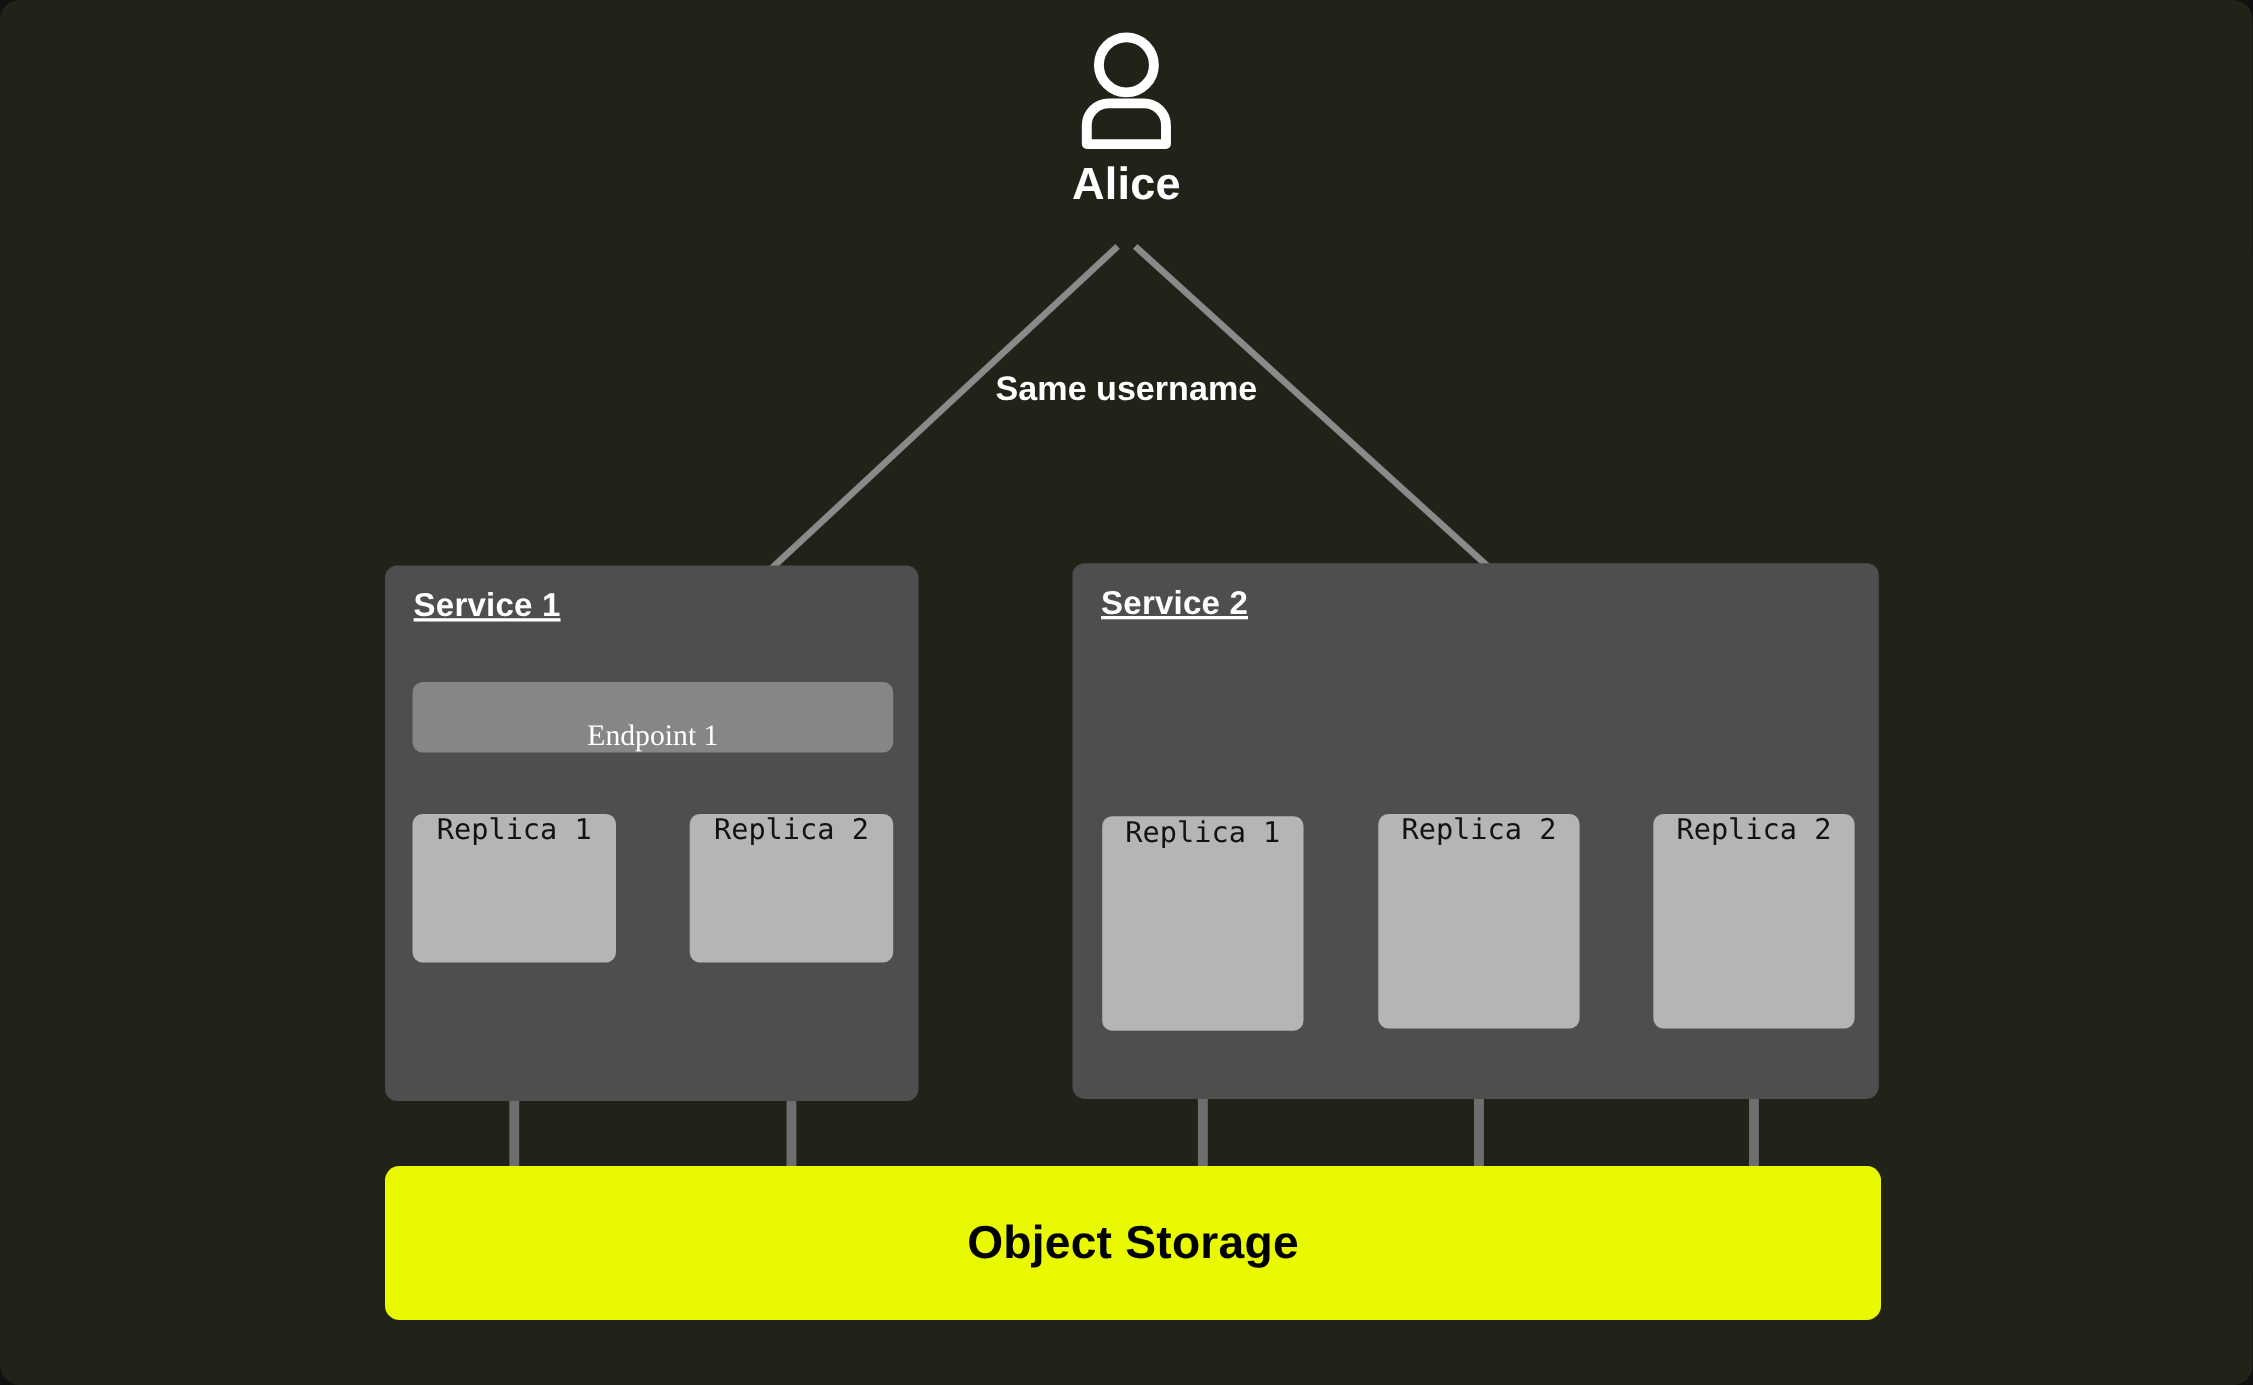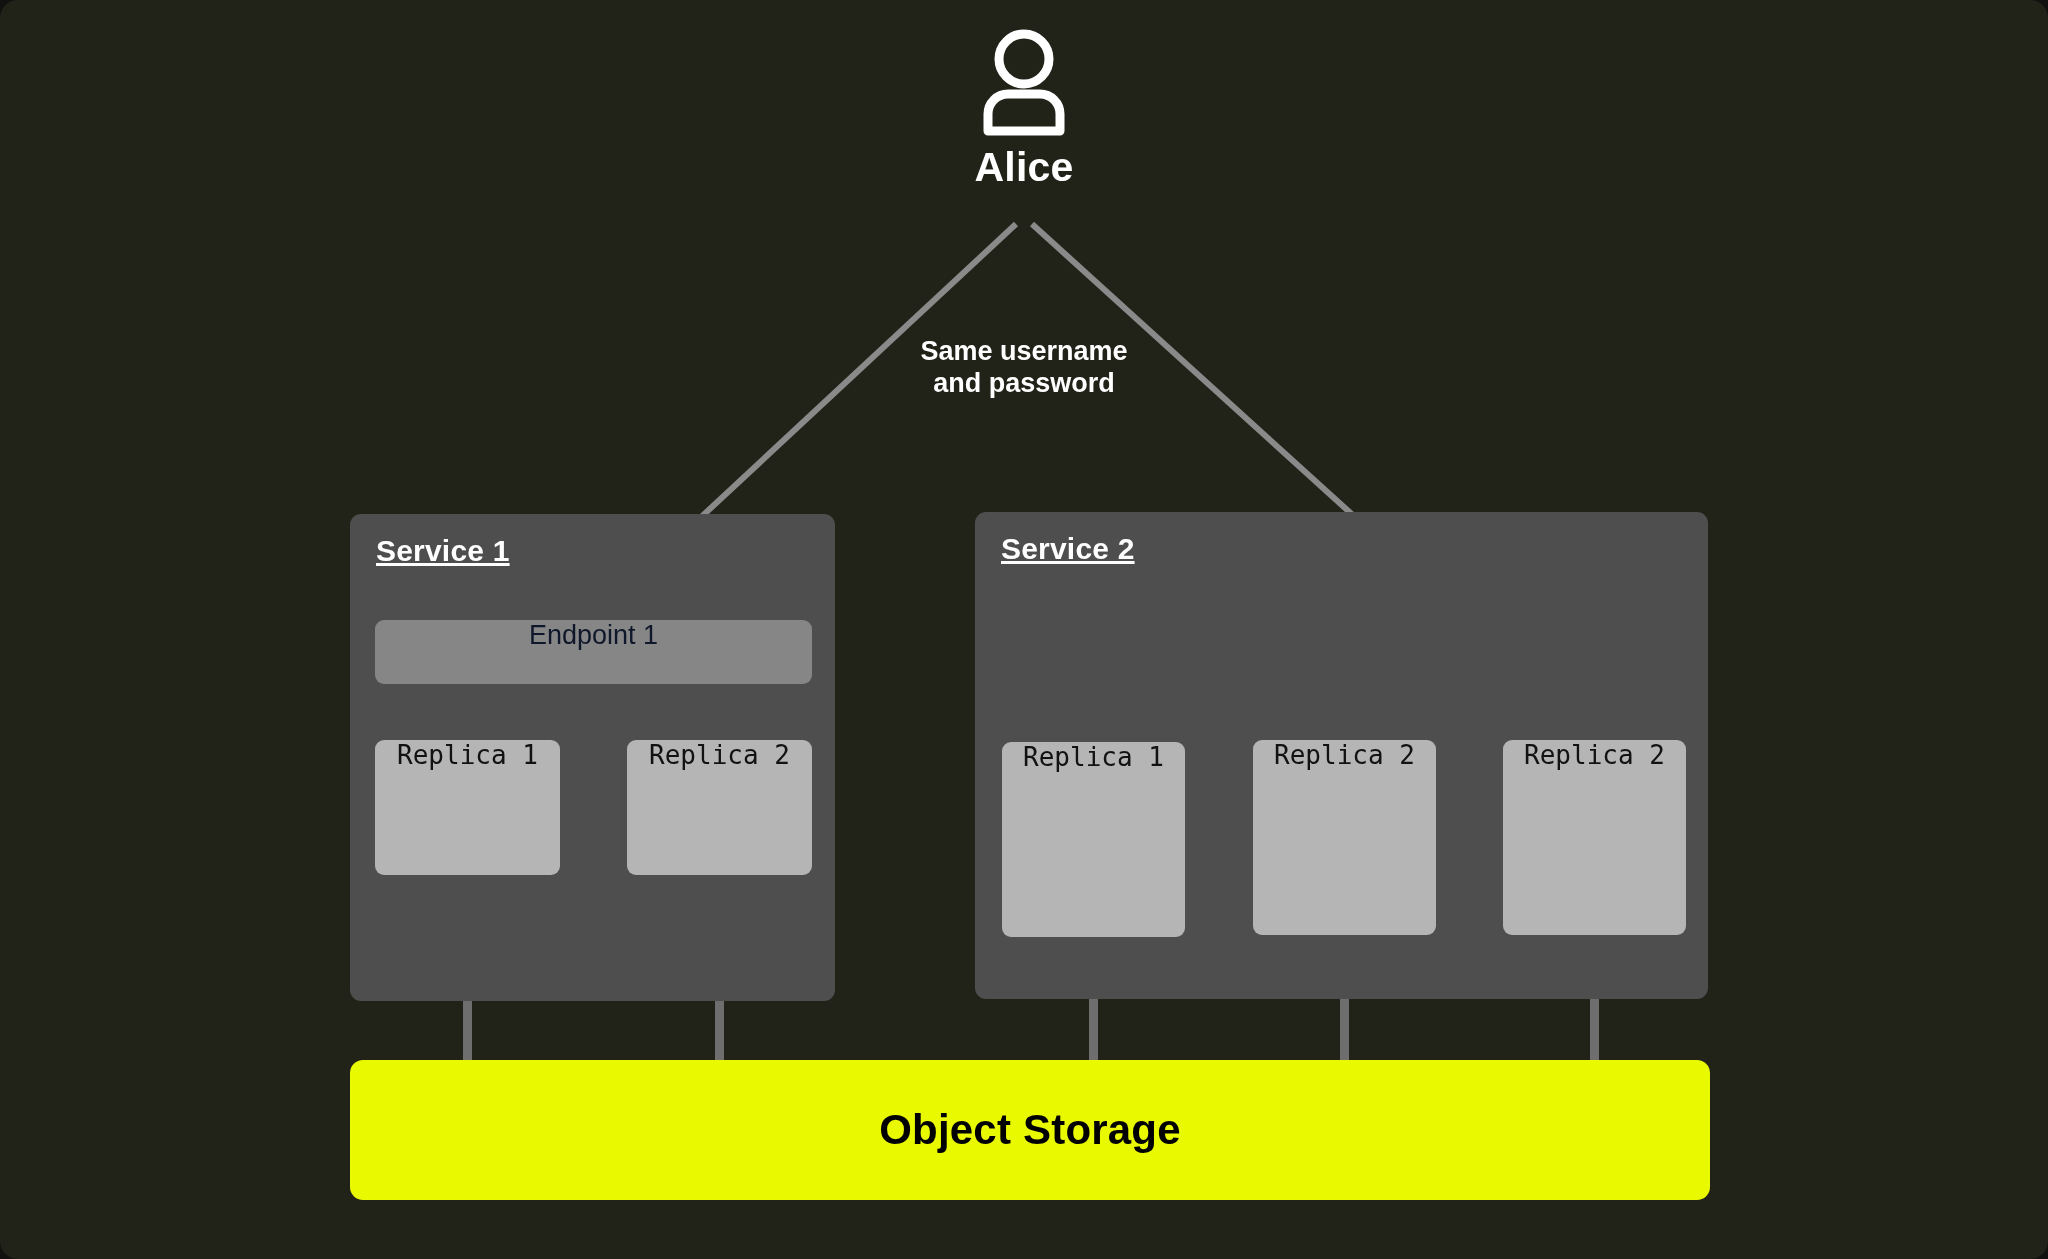--- a/index.html
+++ b/index.html
@@ -53,21 +53,21 @@
     letter-spacing: 0.2px;
   }
 
   
   #edge-caption {
     position: absolute;
     left: 784px;
     top: 336px;
     width: 480px;
     text-align: center;
-    font-size: 27px;
+    font-size: 31px;
     font-weight: bold;
     color: #ffffff;
     line-height: 1.18;
   }
   #edge-caption .cap-line { display: block; }
 
   
   .service-panel {
     position: absolute;
     background: #4e4e4e;
@@ -86,25 +86,25 @@
     letter-spacing: 0.2px;
     text-decoration: underline;
   }
 
   
   .endpoint-bar {
     position: absolute;
     background: #868686;
     border-radius: 9px;
     display: flex;
-    align-items: flex-start;
+    align-items: flex-end;
     justify-content: center;
-    font-family: Liberation Sans, sans-serif;
+    font-family: Liberation Serif, serif;
     font-size: 27px;
-    color: #0f172a;
+    color: #ffffff;
   }
   #endpoint-1 { left: 375px; top: 620px; width: 437px; height: 64px; }
   #endpoint-2 { left: 1002px; top: 618px; width: 682px; height: 64px; }
 
   
   .replica-box {
     position: absolute;
     background: #b5b5b5;
     border-radius: 9px;
     display: flex;
@@ -177,21 +177,20 @@
   <div id="actor">
     <svg class="person-icon" viewBox="0 0 92 110" xmlns="http://www.w3.org/2000/svg">
       <circle cx="46" cy="31" r="25" fill="none" stroke="#ffffff" stroke-width="9"></circle>
       <path d="M 10 103 L 10 86 A 20 20 0 0 1 30 66 L 62 66 A 20 20 0 0 1 82 86 L 82 103 Z" fill="none" stroke="#ffffff" stroke-width="9" stroke-linejoin="round"></path>
     </svg>
     <div class="actor-label">Alice</div>
   </div>
 
   <div id="edge-caption">
     <span class="cap-line">Same username</span>
-    <span class="cap-line">and password</span>
   </div>
 
   <div class="service-panel" id="service-1">
     <div class="service-title">Service 1</div>
   </div>
 
   <div class="service-panel" id="service-2">
     <div class="service-title">Service 2</div>
   </div>
 

